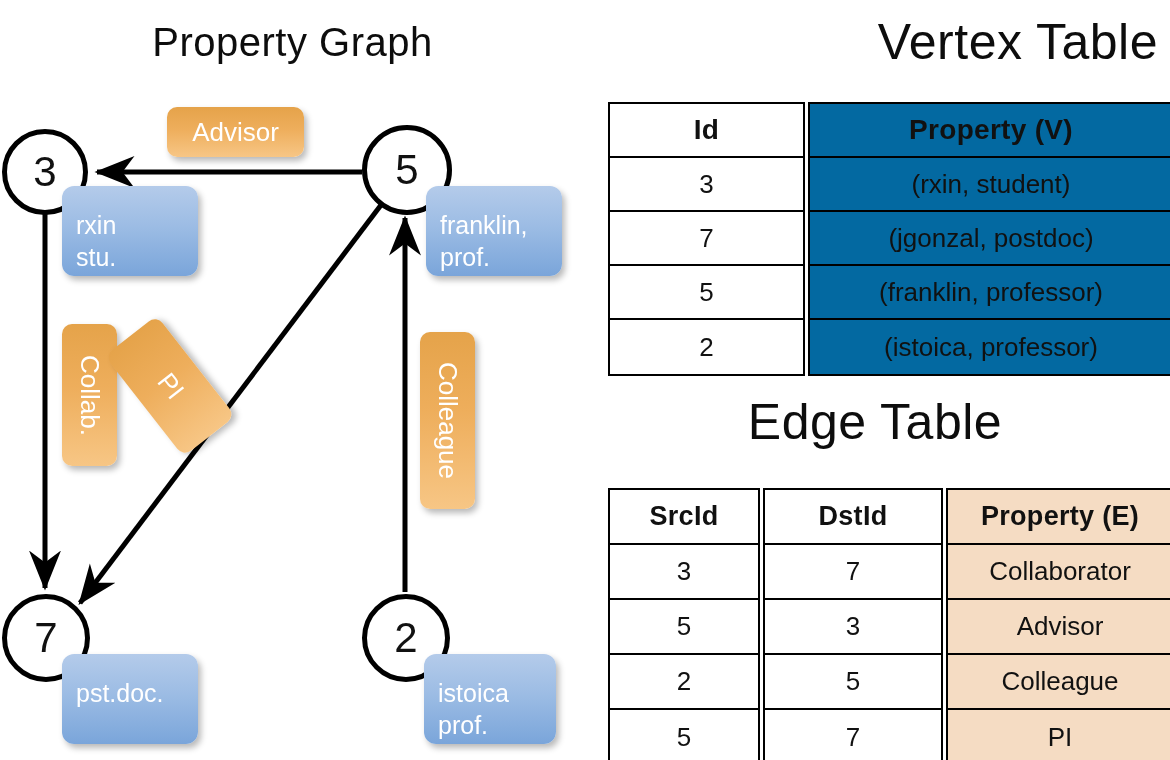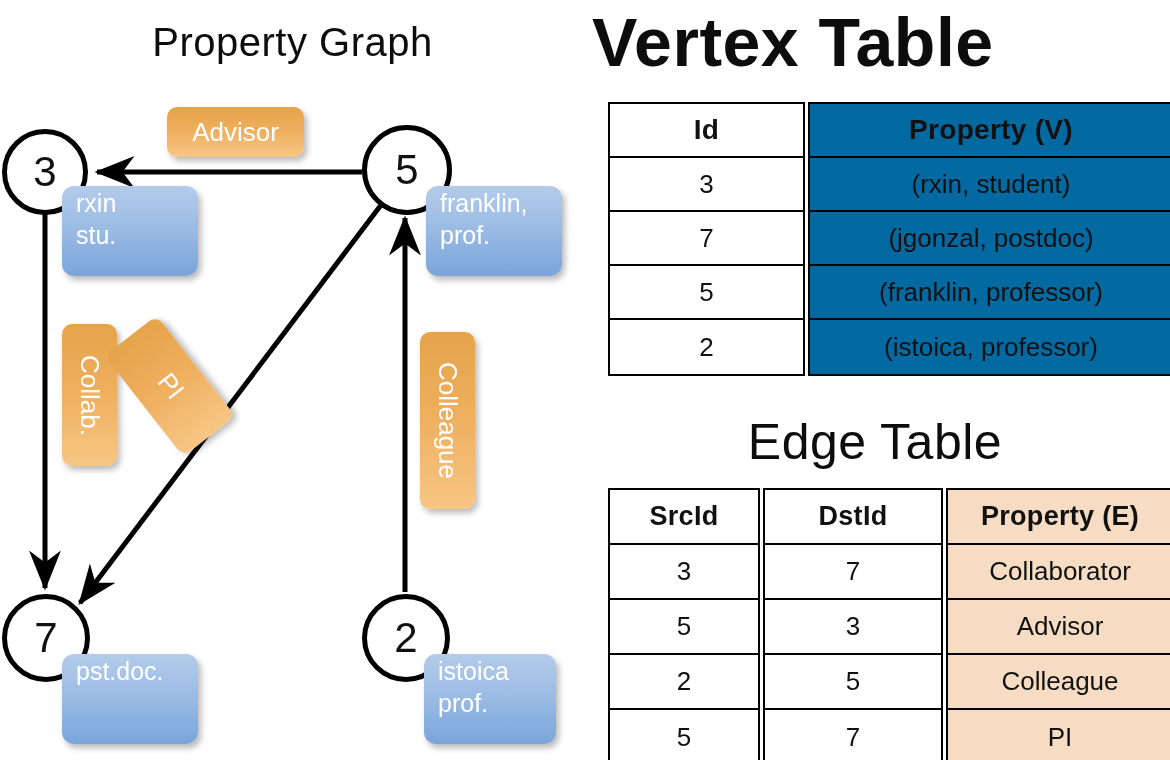--- a/index.html
+++ b/index.html
@@ -25,27 +25,26 @@
     white-space: nowrap;
   }
   #title-property-graph {
     left: 0; top: 12px; width: 585px;
     text-align: center;
     font-size: 40px;
     line-height: 60px;
   }
   #title-vertex-table {
     left: 592px; top: 12px; width: 566px;
-    text-align: left;
-    font-size: 68px;
+    text-align: right;
+    font-size: 50px;
     line-height: 60px;
-    font-weight: bold;
   }
   #title-edge-table {
-    left: 592px; top: 412px; width: 566px;
+    left: 592px; top: 392px; width: 566px;
     text-align: center;
     font-size: 50px;
     line-height: 60px;
   }
 
   
   #graph-panel {
     position: absolute;
     left: 0; top: 0;
     width: 585px; height: 760px;
@@ -76,21 +75,21 @@
   .prop-box {
     position: absolute;
     border-radius: 12px;
     background: linear-gradient(to bottom, #b4cbea 0%, #9cbce4 45%, #7aa5da 100%);
     box-shadow: 3px 4px 6px rgba(0,0,0,0.28);
     color: #ffffff;
     font-family: "Liberation Sans", sans-serif;
     font-weight: 300;
     font-size: 25px;
     line-height: 32px;
-    padding: 1px 0 11px 14px;
+    padding: 23px 0 11px 14px;
     box-sizing: border-box;
     z-index: 4;
   }
 
   
   .edge-label {
     position: absolute;
     border-radius: 10px;
     background: linear-gradient(to bottom, #e5a34a 0%, #eeae5c 45%, #f7c685 100%);
     box-shadow: 3px 4px 6px rgba(0,0,0,0.28);

